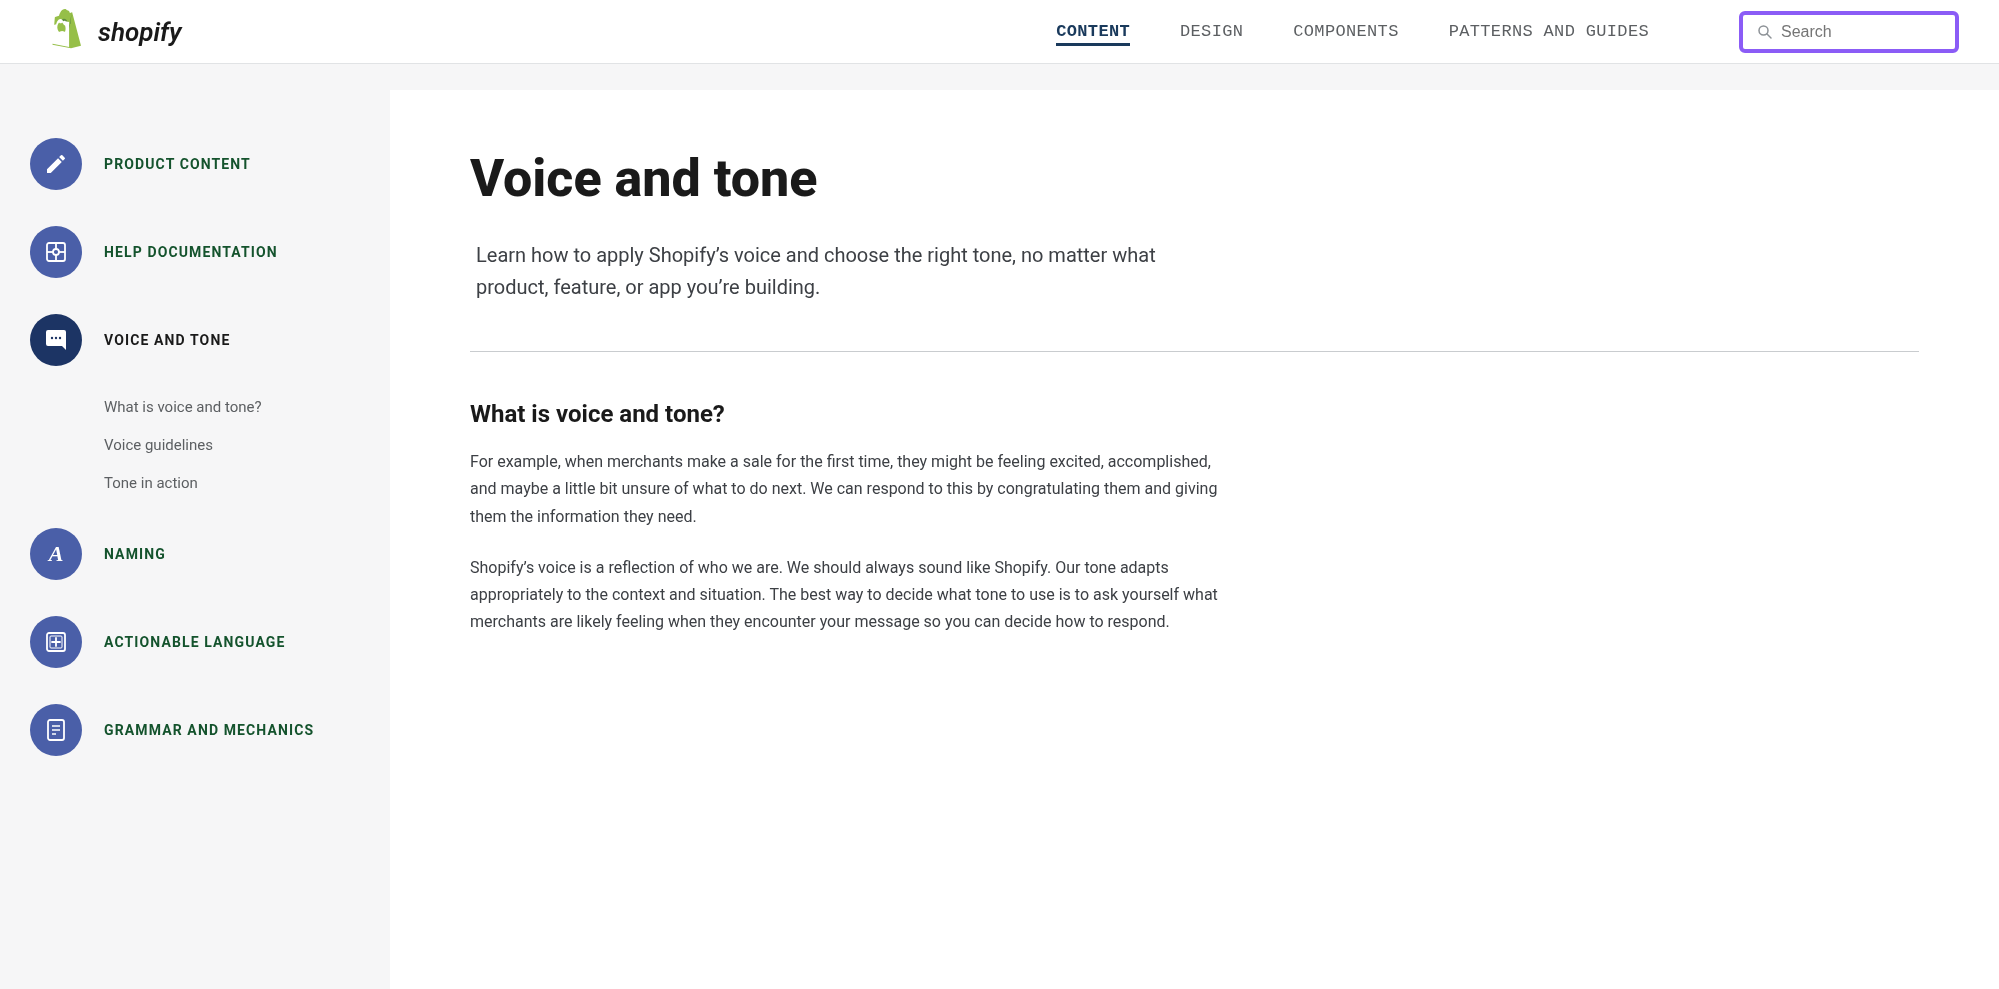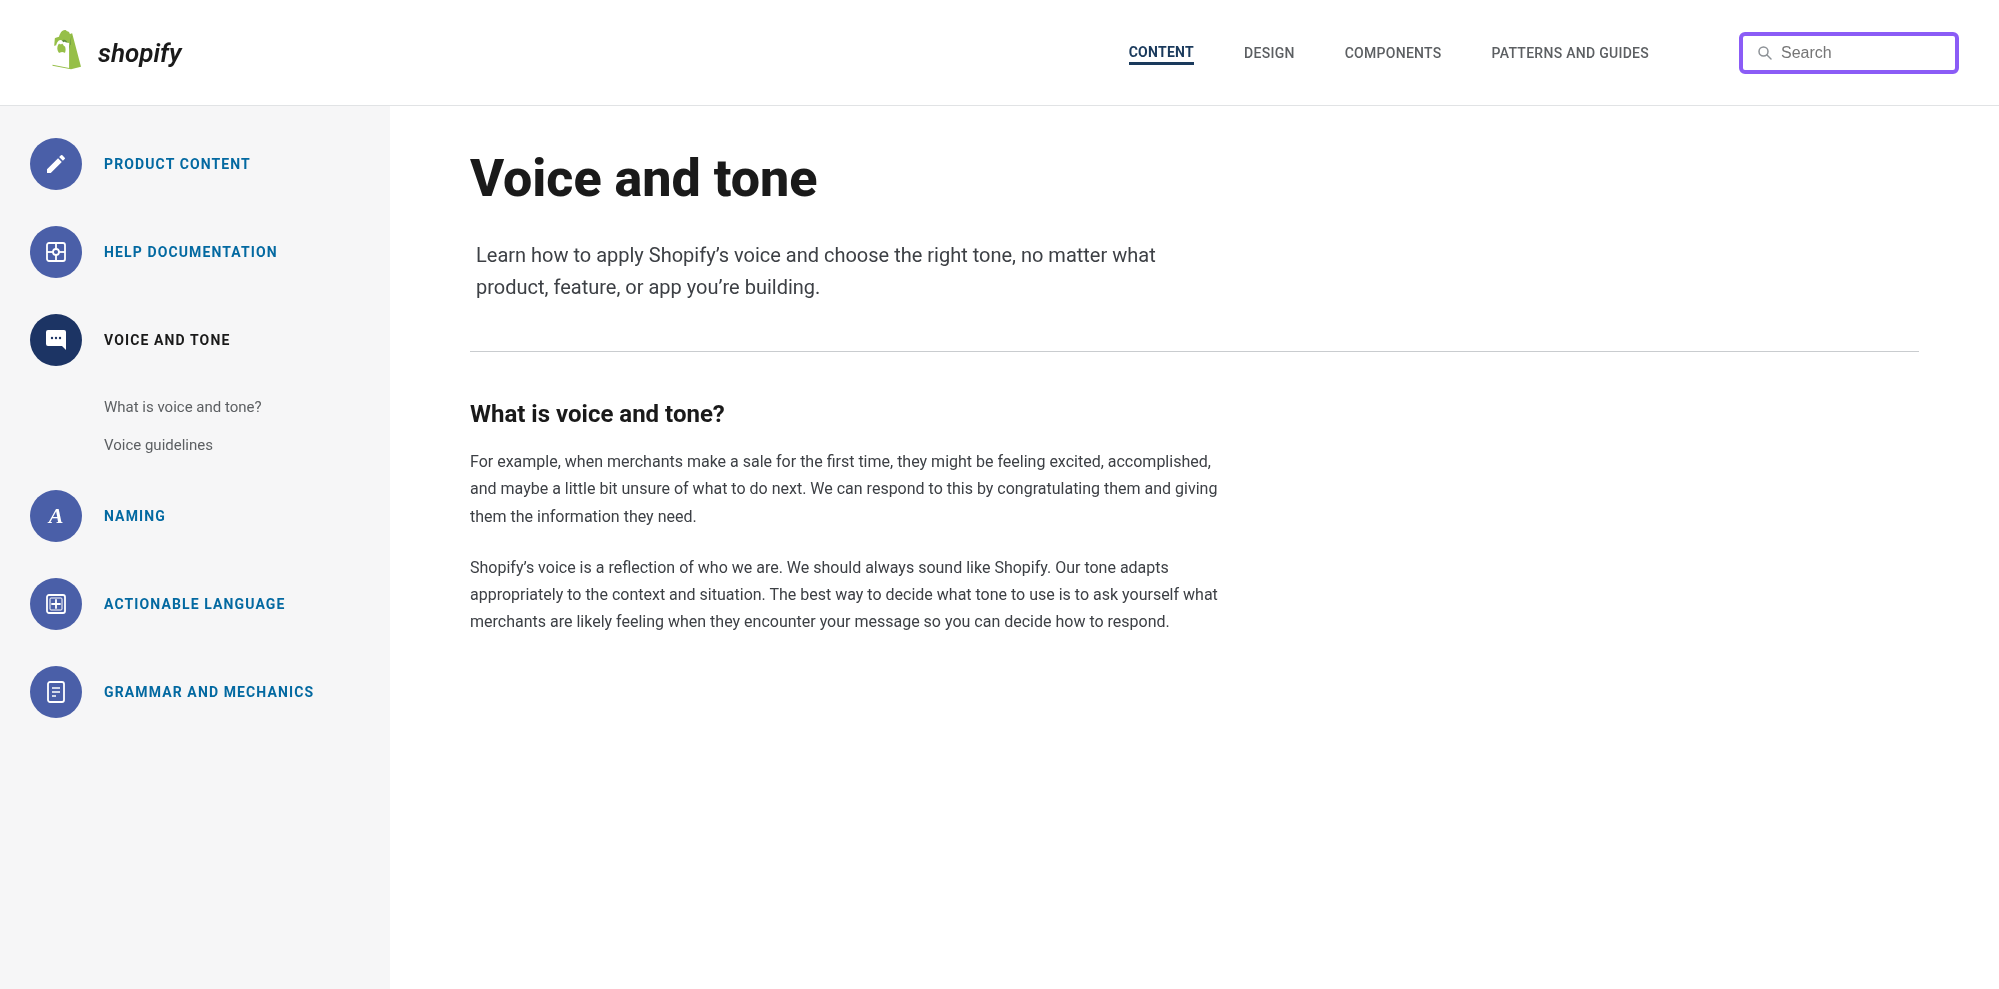--- a/index.html
+++ b/index.html
@@ -2,21 +2,21 @@
 <html><head>
   <meta charset="utf-8">
   <style>
     * { margin: 0; padding: 0; box-sizing: border-box; }
     body { font-family: -apple-system, BlinkMacSystemFont, 'Segoe UI', Roboto, sans-serif; background: #f6f6f7; min-height: 989px; }
 
     
     .header {
       background: #fff;
       border-bottom: 1px solid #e1e3e5;
-      height: 106px;
+      height: 64px;
       display: flex;
       align-items: center;
       padding: 0 40px;
       position: fixed;
       top: 0; left: 0; right: 0;
       z-index: 100;
     }
     .logo-area {
       display: flex;
       align-items: center;
@@ -33,27 +33,28 @@
       font-weight: 600;
       color: #1a1a1a;
     }
     .nav {
       display: flex;
       align-items: center;
       gap: 50px;
       margin-left: auto;
     }
     .nav-item {
-      font-size: 14px;
+      font-size: 17px;
       font-weight: 500;
       color: #5c5f62;
       text-decoration: none;
       letter-spacing: 0.02em;
       cursor: pointer;
       padding: 4px 0;
+      font-family: Liberation Mono, monospace;
     }
     .nav-item.active {
       color: #1a3a5c;
       font-weight: 700;
       border-bottom: 3px solid #1a3a5c;
       padding-bottom: 2px;
     }
     .search-box {
       display: flex;
       align-items: center;
@@ -111,21 +112,21 @@
       display: flex;
       align-items: center;
       justify-content: center;
       flex-shrink: 0;
       color: #fff;
       font-size: 20px;
     }
     .sidebar-label {
       font-size: 14px;
       font-weight: 700;
-      color: #0369a1;
+      color: #14532d;
       letter-spacing: 0.08em;
       text-transform: uppercase;
     }
     .sidebar-item.active .sidebar-label {
       color: #1a1a1a;
     }
 
     
     .sidebar-subitems {
       padding: 4px 0 8px 104px;
@@ -243,20 +244,21 @@
           <circle cx="12" cy="10" r="1.2" fill="#1c3464"></circle>
           <circle cx="16" cy="10" r="1.2" fill="#1c3464"></circle>
         </svg>
       </div>
       <span class="sidebar-label">VOICE AND TONE</span>
     </div>
 
     <div class="sidebar-subitems">
       <div class="sidebar-subitem">What is voice and tone?</div>
       <div class="sidebar-subitem">Voice guidelines</div>
+      <div class="sidebar-subitem">Tone in action</div>
     </div>
 
     <div class="sidebar-item">
       <div class="sidebar-icon-circle" style="font-size:22px; font-weight:700; font-style:italic; font-family:Georgia, serif;">A</div>
       <span class="sidebar-label">NAMING</span>
     </div>
 
 
     <div class="sidebar-item">
       <div class="sidebar-icon-circle">

